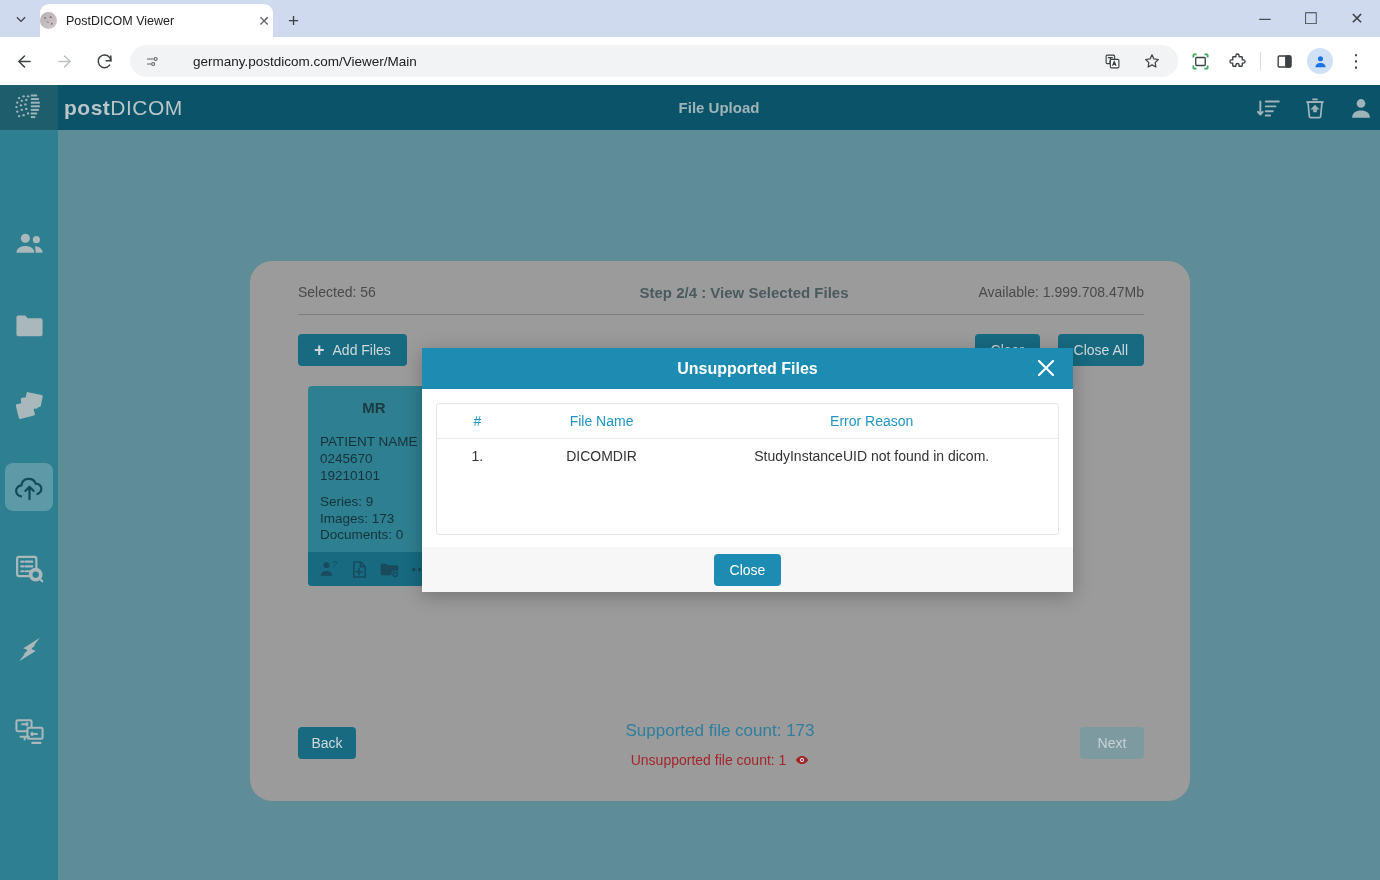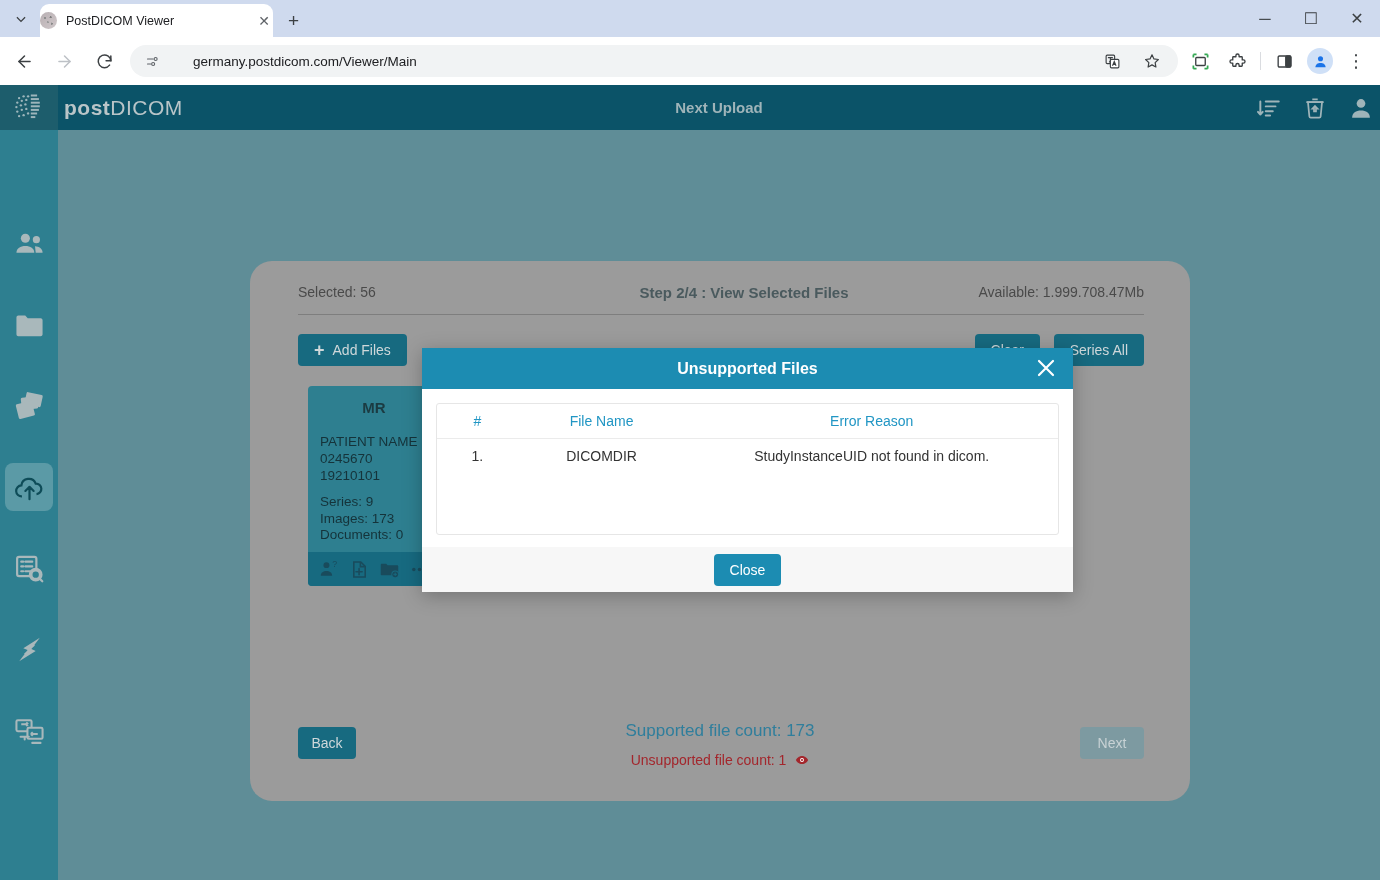--- a/index.html
+++ b/index.html
@@ -335,21 +335,21 @@
               <path d="M5.5 16.5h6M8.5 18.5v-2M14 21h6" stroke-linecap="round"></path>
               <path d="M6 7.5h5M11 7.5l-1.4-1.3M11 7.5l-1.4 1.3"></path>
               <path d="M18 14.5h-5M13 14.5l1.4-1.3M13 14.5l1.4 1.3"></path>
             </svg>
         </div>
       </div>
     </div>
 
     <div class="topbar">
       <div class="brand"><span>post</span><span class="thin">DICOM</span></div>
-      <div class="topbar-title">Next Upload</div>
+      <div class="topbar-title">File Upload</div>
       <div class="topbar-icons">
         <span class="ti">
           <svg viewBox="0 0 24 24" fill="none" stroke="currentColor" stroke-width="1.8" stroke-linecap="round">
               <path d="M4 6v12M4 18l-2.2-2.4M4 18l2.2-2.4"></path>
               <path d="M9 6h12M9 10.5h9M9 15h6.5M9 19h4"></path>
             </svg>
         </span>
         <span class="ti">
           <svg viewBox="0 0 24 24" fill="none" stroke="currentColor" stroke-width="1.6">
               <path d="M5.5 6.5h13l-1.3 13.2a1.3 1.3 0 01-1.3 1.2H8.1a1.3 1.3 0 01-1.3-1.2z"></path>
@@ -375,21 +375,21 @@
           <div class="avail-text">Available: 1.999.708.47Mb</div>
         </div>
         <div class="hr"></div>
 
         <div class="btnrow">
           <div class="btn btn-add">
             <span class="plus-ic">+</span>
             <span>Add Files</span>
           </div>
           <div class="btn btn-clear">Clear</div>
-          <div class="btn btn-selectall">Series All</div>
+          <div class="btn btn-selectall">Close All</div>
         </div>
 
         <div class="study-card">
           <div class="card-title">MR</div>
           <div class="card-lines">
             <div>PATIENT NAME</div>
             <div>0245670</div>
             <div>19210101</div>
             <div class="grp2">Series: 9</div>
             <div>Images: 173</div>

